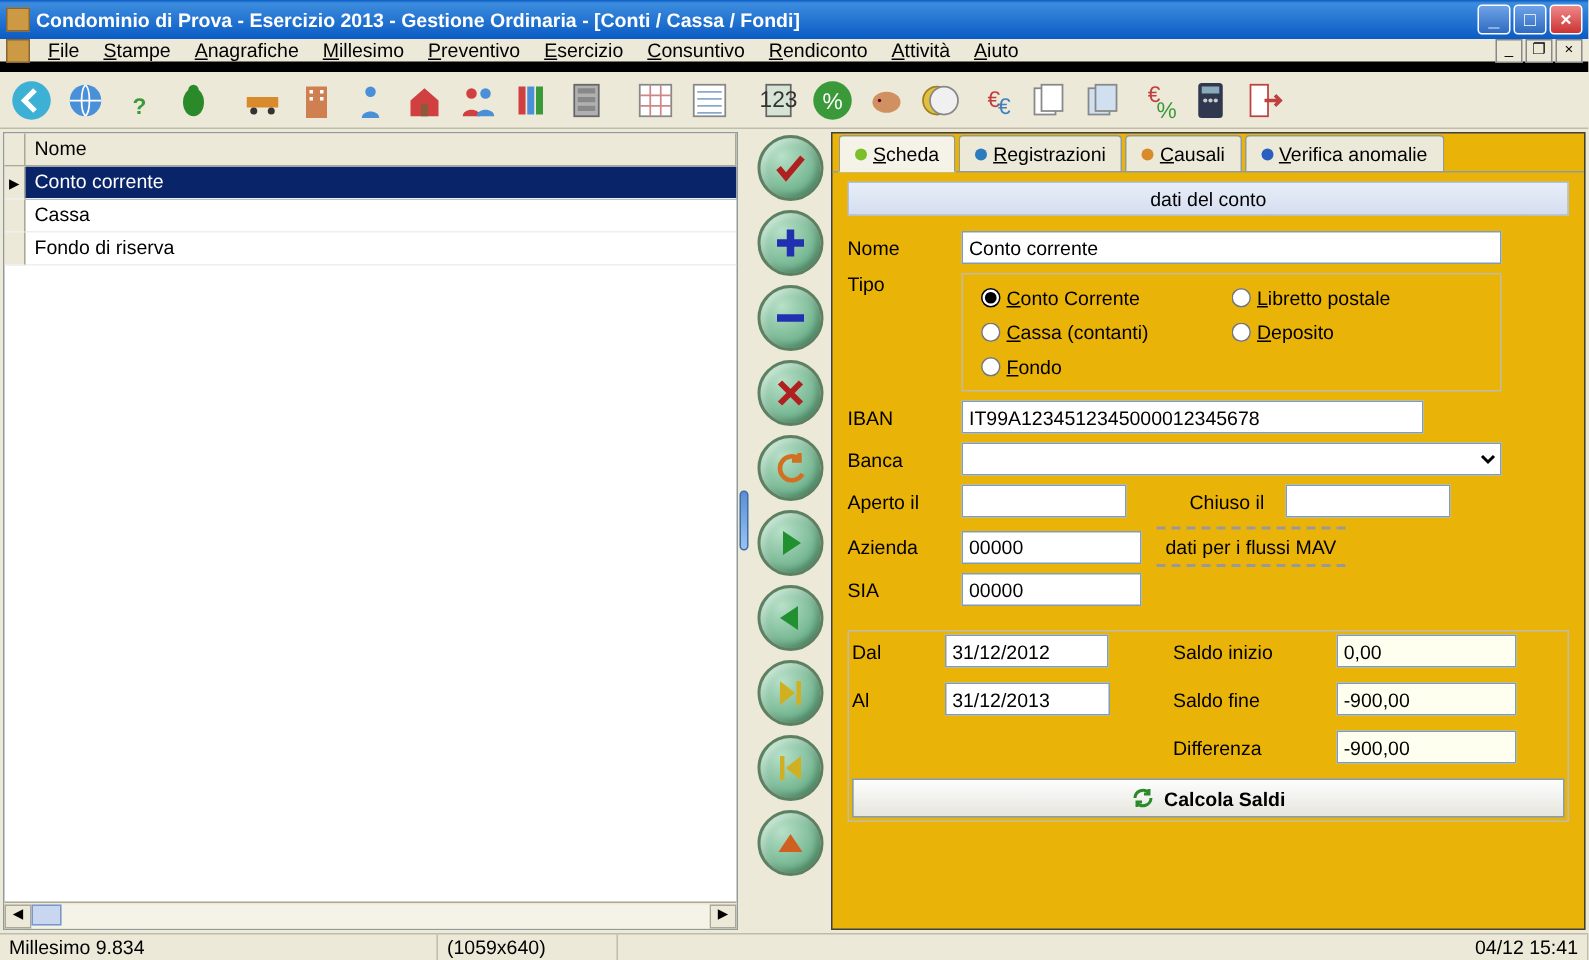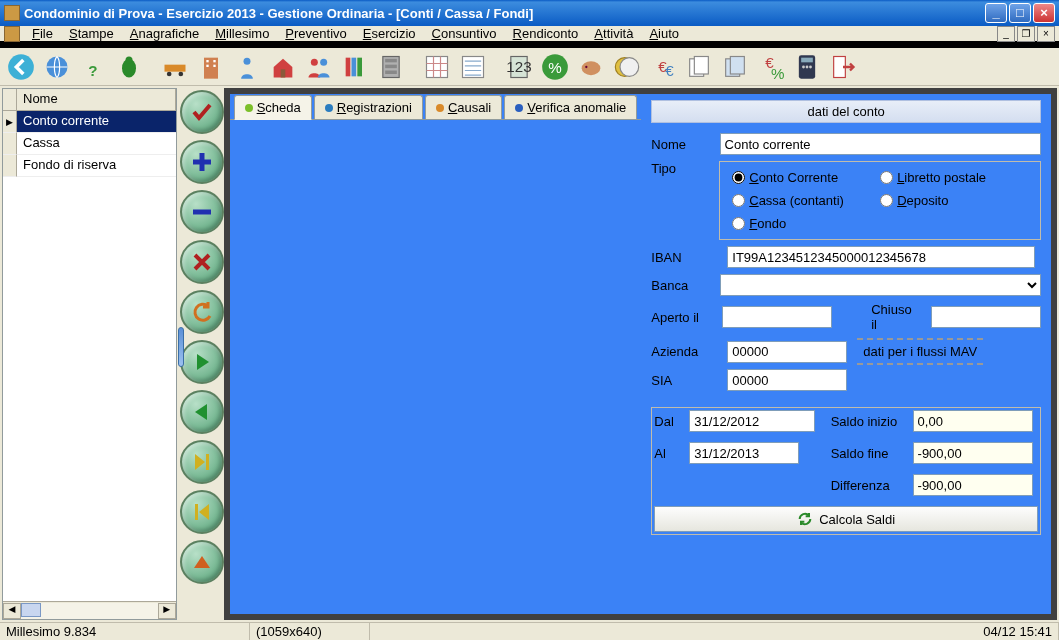--- a/index.html
+++ b/index.html
@@ -43,41 +43,41 @@
 .lp-hscroll .sb-track { flex:1; background:#f5f3e8; height:16px; position:relative; }
 .lp-hscroll .sb-thumb { position:absolute; left:0; width:20px; height:14px; top:0; background:#c8d6ef; border:1px solid #7a98c5; }
 
 .splitter { width:8px; background:#ece9d8; cursor:col-resize; position:relative; }
 .splitter .grip { position:absolute; top:45%; left:1px; width:6px; height:40px; background:linear-gradient(#5b8fd6,#9cc1f0); border:1px solid #3b6fa6; border-radius:3px; }
 
 .midbtns { width:54px; display:flex; flex-direction:column; align-items:center; padding:4px 0; gap:6px; background:#ece9d8; }
 .rbtn { width:44px; height:44px; border-radius:50%; border:2px solid #5c8060; background:radial-gradient(circle at 35% 30%, #b8e0c8, #4f9f72); display:flex; align-items:center; justify-content:center; cursor:pointer; box-shadow: inset -2px -2px 4px rgba(0,0,0,.25), inset 2px 2px 4px rgba(255,255,255,.5); }
 .rbtn svg { width:24px; height:24px; }
 
-.rightpane { flex:1; background:#3b82f6; border:6px solid #404040; margin:2px 2px 2px 0; display:flex; }
+.rightpane { flex:1; background:#eab308; border:1px solid #404040; margin:2px 2px 2px 0; display:flex; flex-direction:column; }
 .tabs { height:26px; display:flex; align-items:flex-end; padding:0 4px; border-bottom:1px solid #919b9c; gap:2px; }
 .tab { padding:4px 10px; background:#ece9d8; border:1px solid #919b9c; border-bottom:none; border-radius:3px 3px 0 0; cursor:pointer; display:flex; align-items:center; gap:4px; position:relative; }
 .tab.active { background:#f5f3e8; border-bottom:1px solid #f5f3e8; margin-bottom:-1px; z-index:1; }
 .tab .dot { width:8px; height:8px; border-radius:50%; }
 .tab u { text-decoration: underline; }
 
 .form { flex:1; padding:6px 10px; overflow:auto; }
 .section-title { background:linear-gradient(#e8eef8,#d4def0); border:1px solid #b0c0e0; text-align:center; padding:3px; margin-bottom:10px; }
 .frow { display:flex; align-items:center; margin:6px 0; gap:6px; }
 .flabel { width:70px; }
 .finput { border:1px solid #7f9db9; padding:2px 4px; background:#fff; height:22px; }
 .finput.ro { background:#fffff0; }
 .fselect { border:1px solid #7f9db9; padding:2px 4px; background:#fff; height:22px; width:360px; }
 .radio-group { border:1px solid #c0bcac; padding:8px 12px; width:360px; display:grid; grid-template-columns:1fr 1fr; row-gap:8px; }
 .radio-row { display:flex; align-items:center; gap:4px; cursor:pointer; }
 .radio-row input { margin:0; accent-color: #000; }
 .radio-row span::first-letter { text-decoration: underline; }
 .mav-box { border:2px dashed #999; border-left:none; border-right:none; padding:4px 6px; font-size:12px; }
 .bottom-group { border:1px solid #c0bcac; padding:2px; display:grid; grid-template-columns: auto auto auto auto; row-gap:10px; column-gap:10px; align-items:center; }
-.calc-btn { grid-column:1 / span 4; border:1px solid #7f9db9; background:linear-gradient(#fdfdfd,#e6e6de); padding:4px; text-align:right; cursor:pointer; display:flex; align-items:center; justify-content:center; gap:6px; }
+.calc-btn { grid-column:1 / span 4; border:1px solid #7f9db9; background:linear-gradient(#fdfdfd,#e6e6de); padding:4px; text-align:right; cursor:pointer; display:flex; align-items:center; justify-content:center; gap:6px;font-weight:bold; }
 
 .statusbar { height:18px; background:#ece9d8; border-top:1px solid #c0bcac; display:flex; align-items:center; font-size:11px; }
 .statusbar .sb-cell { padding:1px 6px; border-right:1px solid #c0bcac; }
 .statusbar .sb-fill { flex:1; }
 </style>
 </head>
 <body>
 
 <div class="titlebar">
   <div class="icon"></div>
@@ -431,21 +431,21 @@
       </div>
       <div class="frow" style="margin-top:-2px">
         <div class="flabel">SIA</div>
         <input class="finput" style="width: 120px;" value="00000">
       </div>
 
       <div style="height:10px"></div>
 
       <div class="bottom-group">
         <div>Dal</div>
-        <input class="finput" style="width: 126px;" value="31/12/2012">
+        <input class="finput" style="width: 109px;" value="31/12/2012">
         <div>Saldo inizio</div>
         <input class="finput ro" style="width: 120px;" value="0,00">
 
         <div>Al</div>
         <input class="finput" style="width: 110px;" value="31/12/2013">
         <div>Saldo fine</div>
         <input class="finput ro" style="width: 120px;" value="-900,00">
 
         <div></div>
           <div></div>
@@ -458,17 +458,17 @@
               <path d="M18 3v5h-5M6 21v-5h5" stroke="#2a8a2a" stroke-width="3" fill="none"></path>
             </svg>
           <span>Calcola Saldi</span>
         </div>
       </div>
     </div>
   </div>
 </div>
 
 <div class="statusbar">
-  <div class="sb-cell" style="width:250px">Millesimo 9.834</div>
+  <div class="sb-cell" style="width:292px">Millesimo 9.834</div>
   <div class="sb-cell" style="width:120px">(1059x640)</div>
   <div class="sb-fill"></div>
   <div class="sb-cell">04/12 15:41</div>
 </div>
 
 </body></html>

